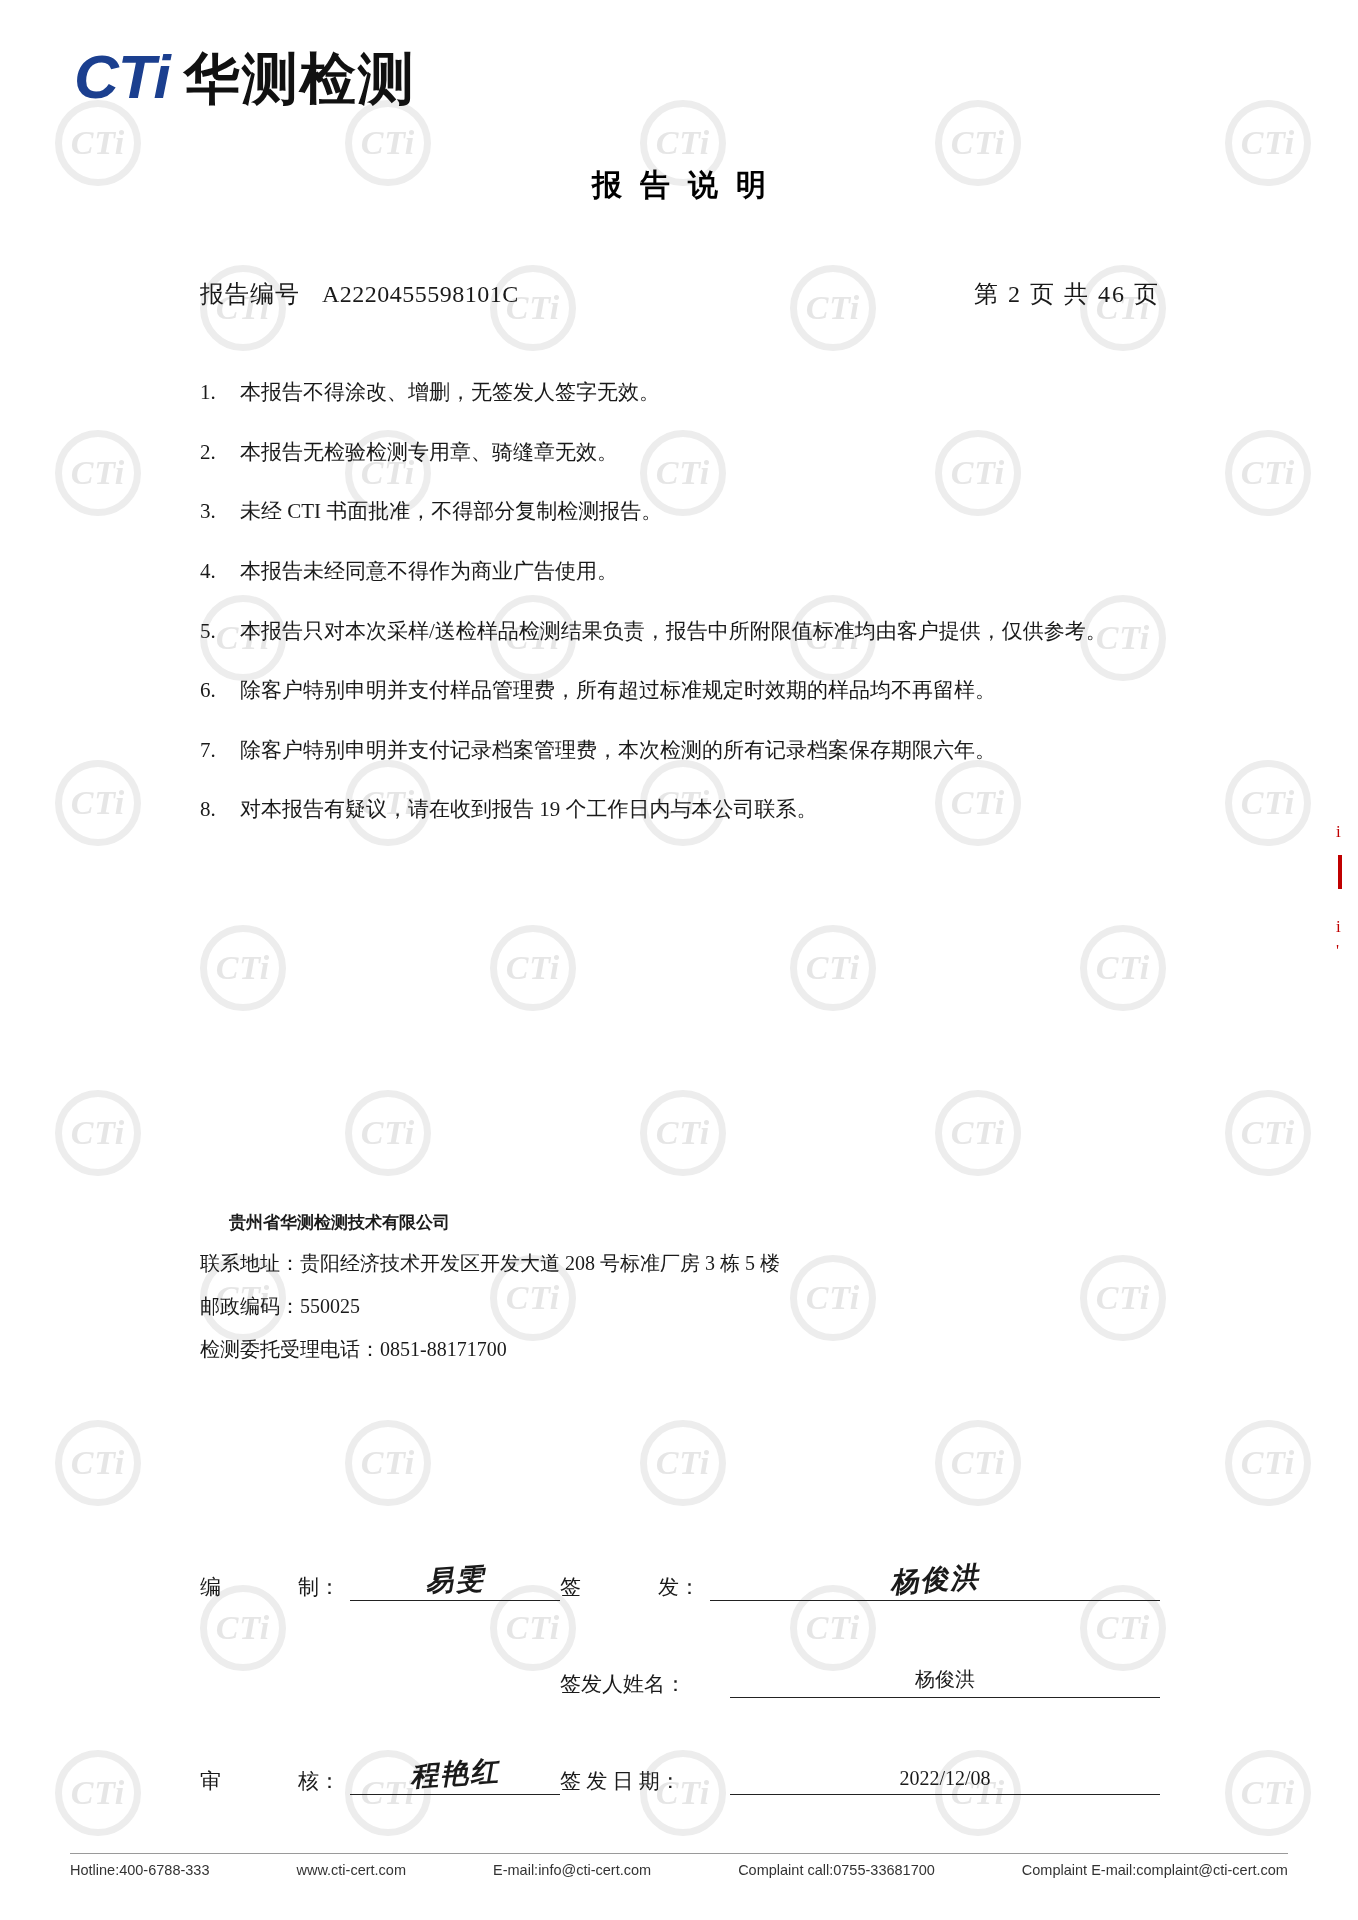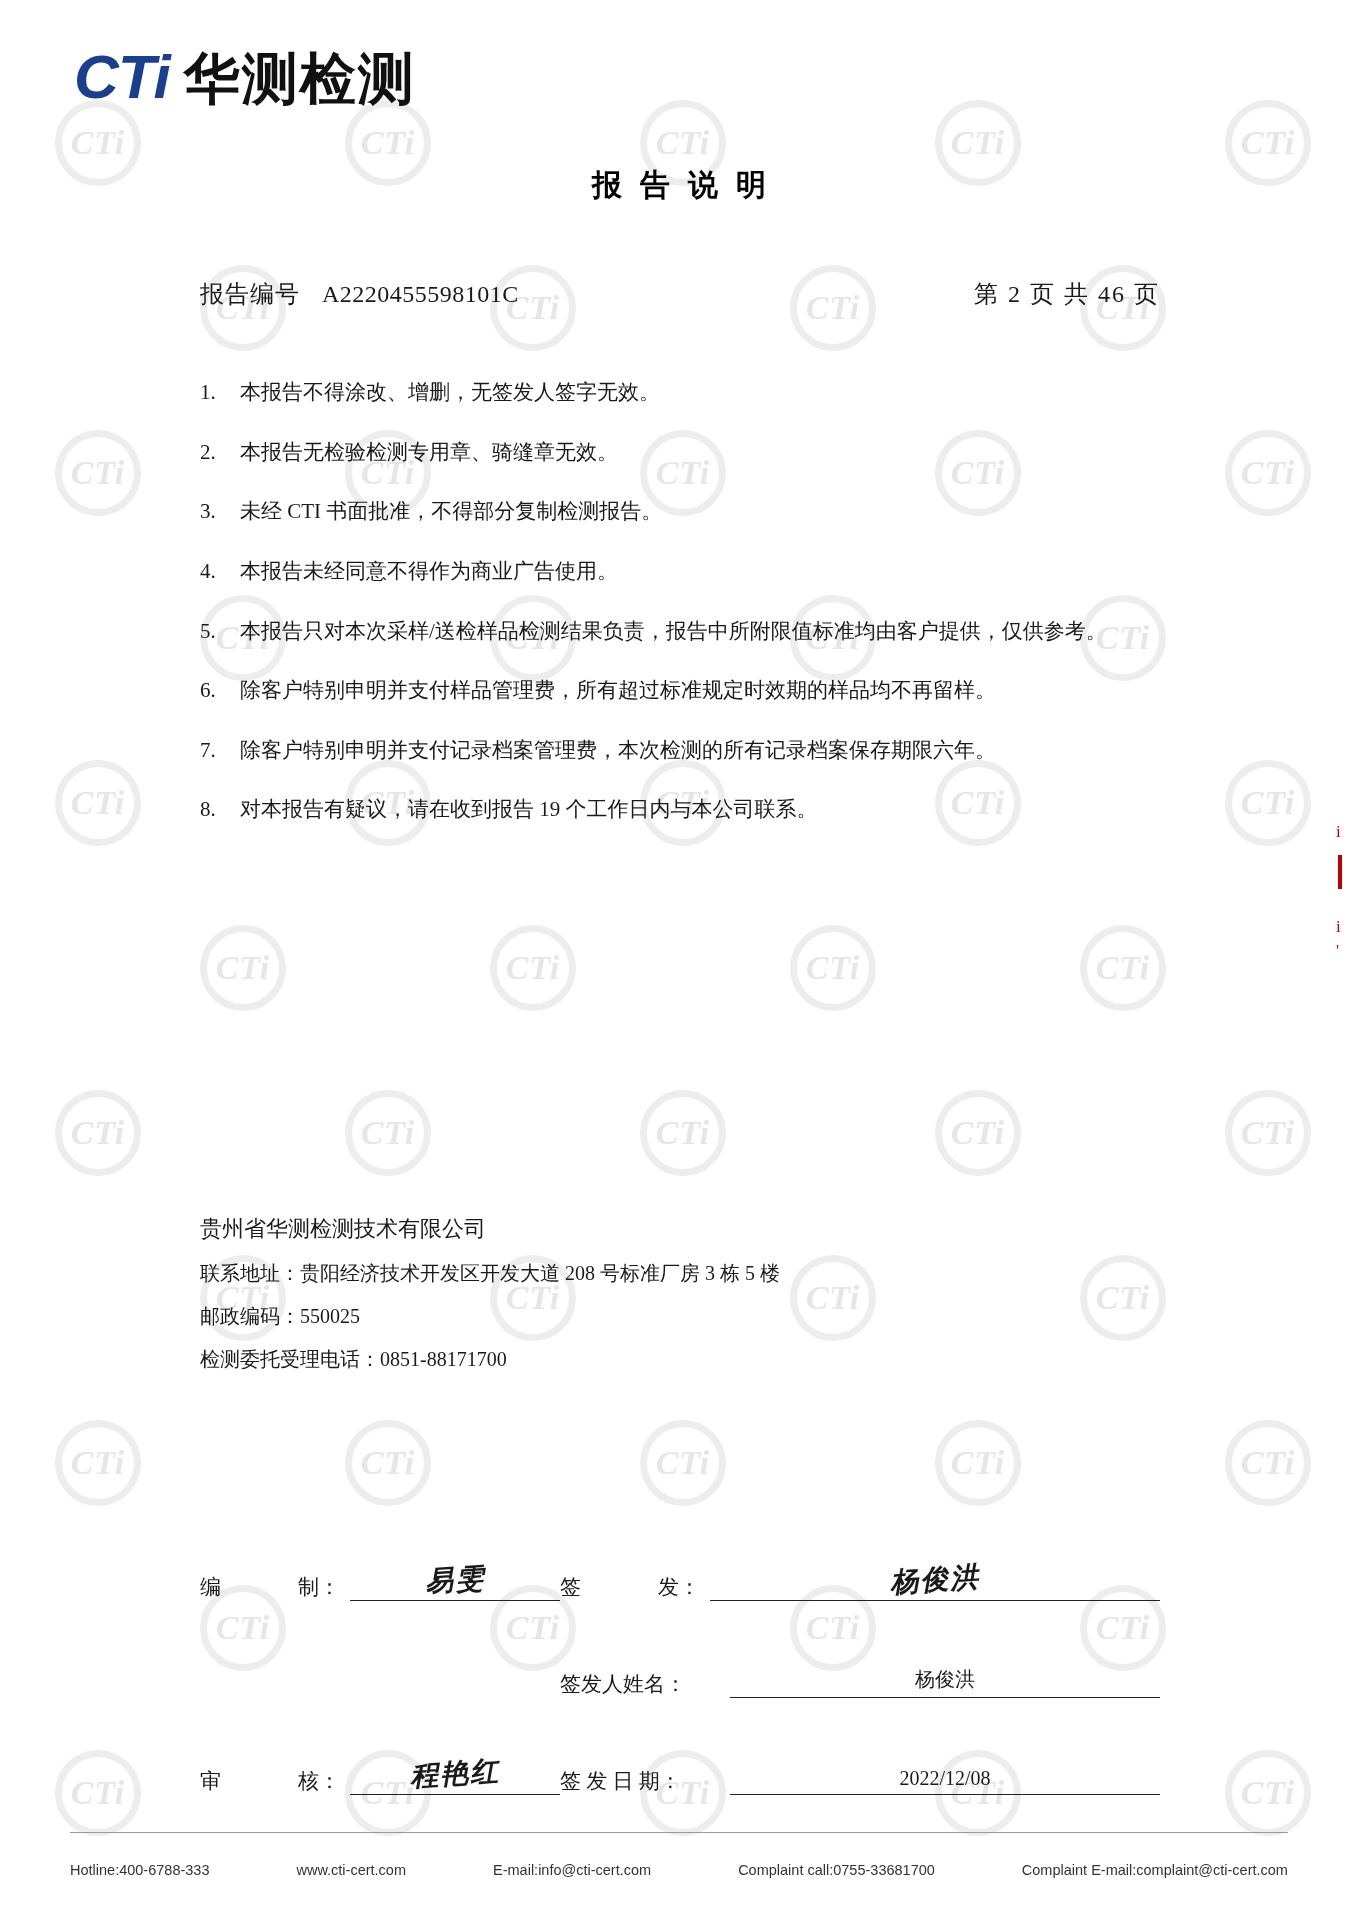--- a/index.html
+++ b/index.html
@@ -155,23 +155,24 @@
   
   .company {
     position: absolute;
     top: 1205px;
     left: 200px;
     width: 960px;
     font-size: 20px;
     line-height: 2.15;
   }
   .company .name {
-    font-weight: normal;
+    font-weight: bold;
     font-family: "Liberation Sans", sans-serif;
-    font-size: 22px;
+    font-size: 17px;
+    margin-left: 29px;
   }
 
   
   .signatures {
     position: absolute;
     top: 1560px;
     left: 200px;
     width: 960px;
   }
   .sig-grid {
@@ -228,21 +229,21 @@
     transform: rotate(-4deg);
   }
 
   
   .footer {
     position: absolute;
     left: 70px;
     right: 70px;
     bottom: 42px;
     border-top: 1.5px solid #9a9a9a;
-    padding-top: 29px;
+    padding-top: 8px;
     display: flex;
     justify-content: space-between;
     font-family: "Liberation Sans", sans-serif;
     font-size: 14.5px;
     color: #333;
   }
   .footer span { white-space: nowrap; }
 </style>
 </head>
 <body>

